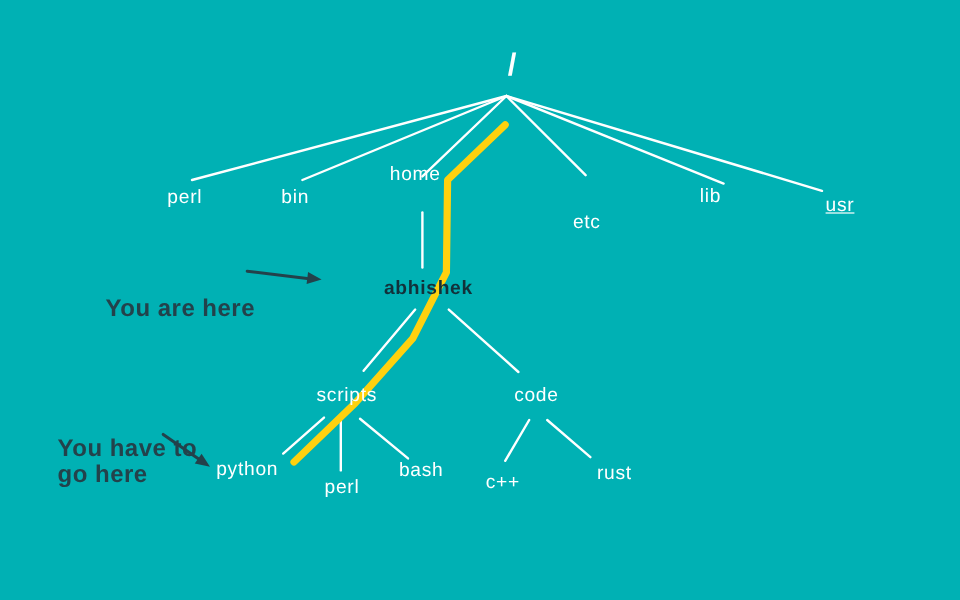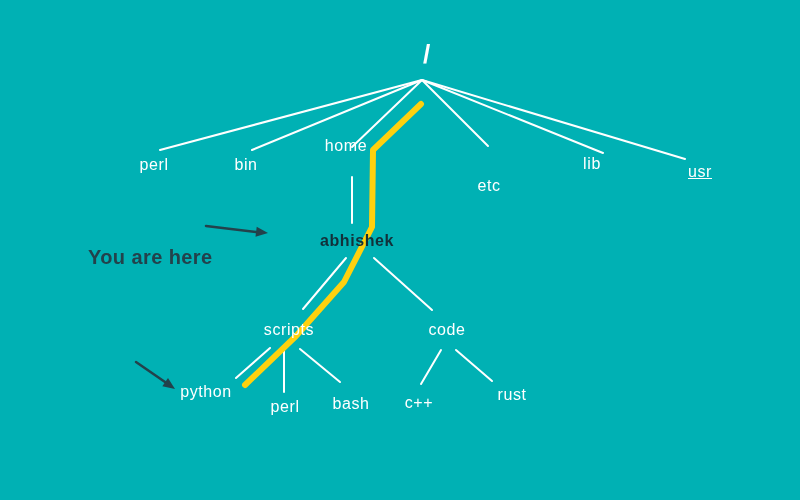--- a/index.html
+++ b/index.html
@@ -110,21 +110,25 @@
   <div class="node" style="left:246px; top:165px;">bin</div>
   <div class="node" style="left:346px; top:146px;text-align:center;">home</div>
   <div class="node" style="left:489px; top:165px;margin-top:21px;">etc</div>
   <div class="node" style="left:592px; top:164px;">lib</div>
   <div class="node" style="left:700px; top:172px;text-decoration:underline;">usr</div>
   <div class="node dark" style="left:357px; top:241px;font-weight:bold;">abhishek</div>
   <div class="node" style="left:289px; top:330px;">scripts</div>
   <div class="node" style="left:447px; top:330px;">code</div>
   <div class="node" style="left:206px; top:392px;">python</div>
   <div class="node" style="left:285px; top:407px;">perl</div>
-  <div class="node" style="left:351px; top:404px;">bash</div>
+  <div class="node" style="left:351px; top:393px;">bash</div>
   <div class="node" style="left:419px; top:403px;">c++</div>
   <div class="node" style="left:506px; top:395px;padding-left:12px;">rust</div>
 
   <div class="annotation" style="left:88px; top:215px;">
     <span>You are here</span>
   </div>
+  <div class="annotation" style="left:48px; top:332px;">
+    <div>You have to</div>
+    <div>go here</div>
+  </div>
 
 </div>
 
 </body></html>

